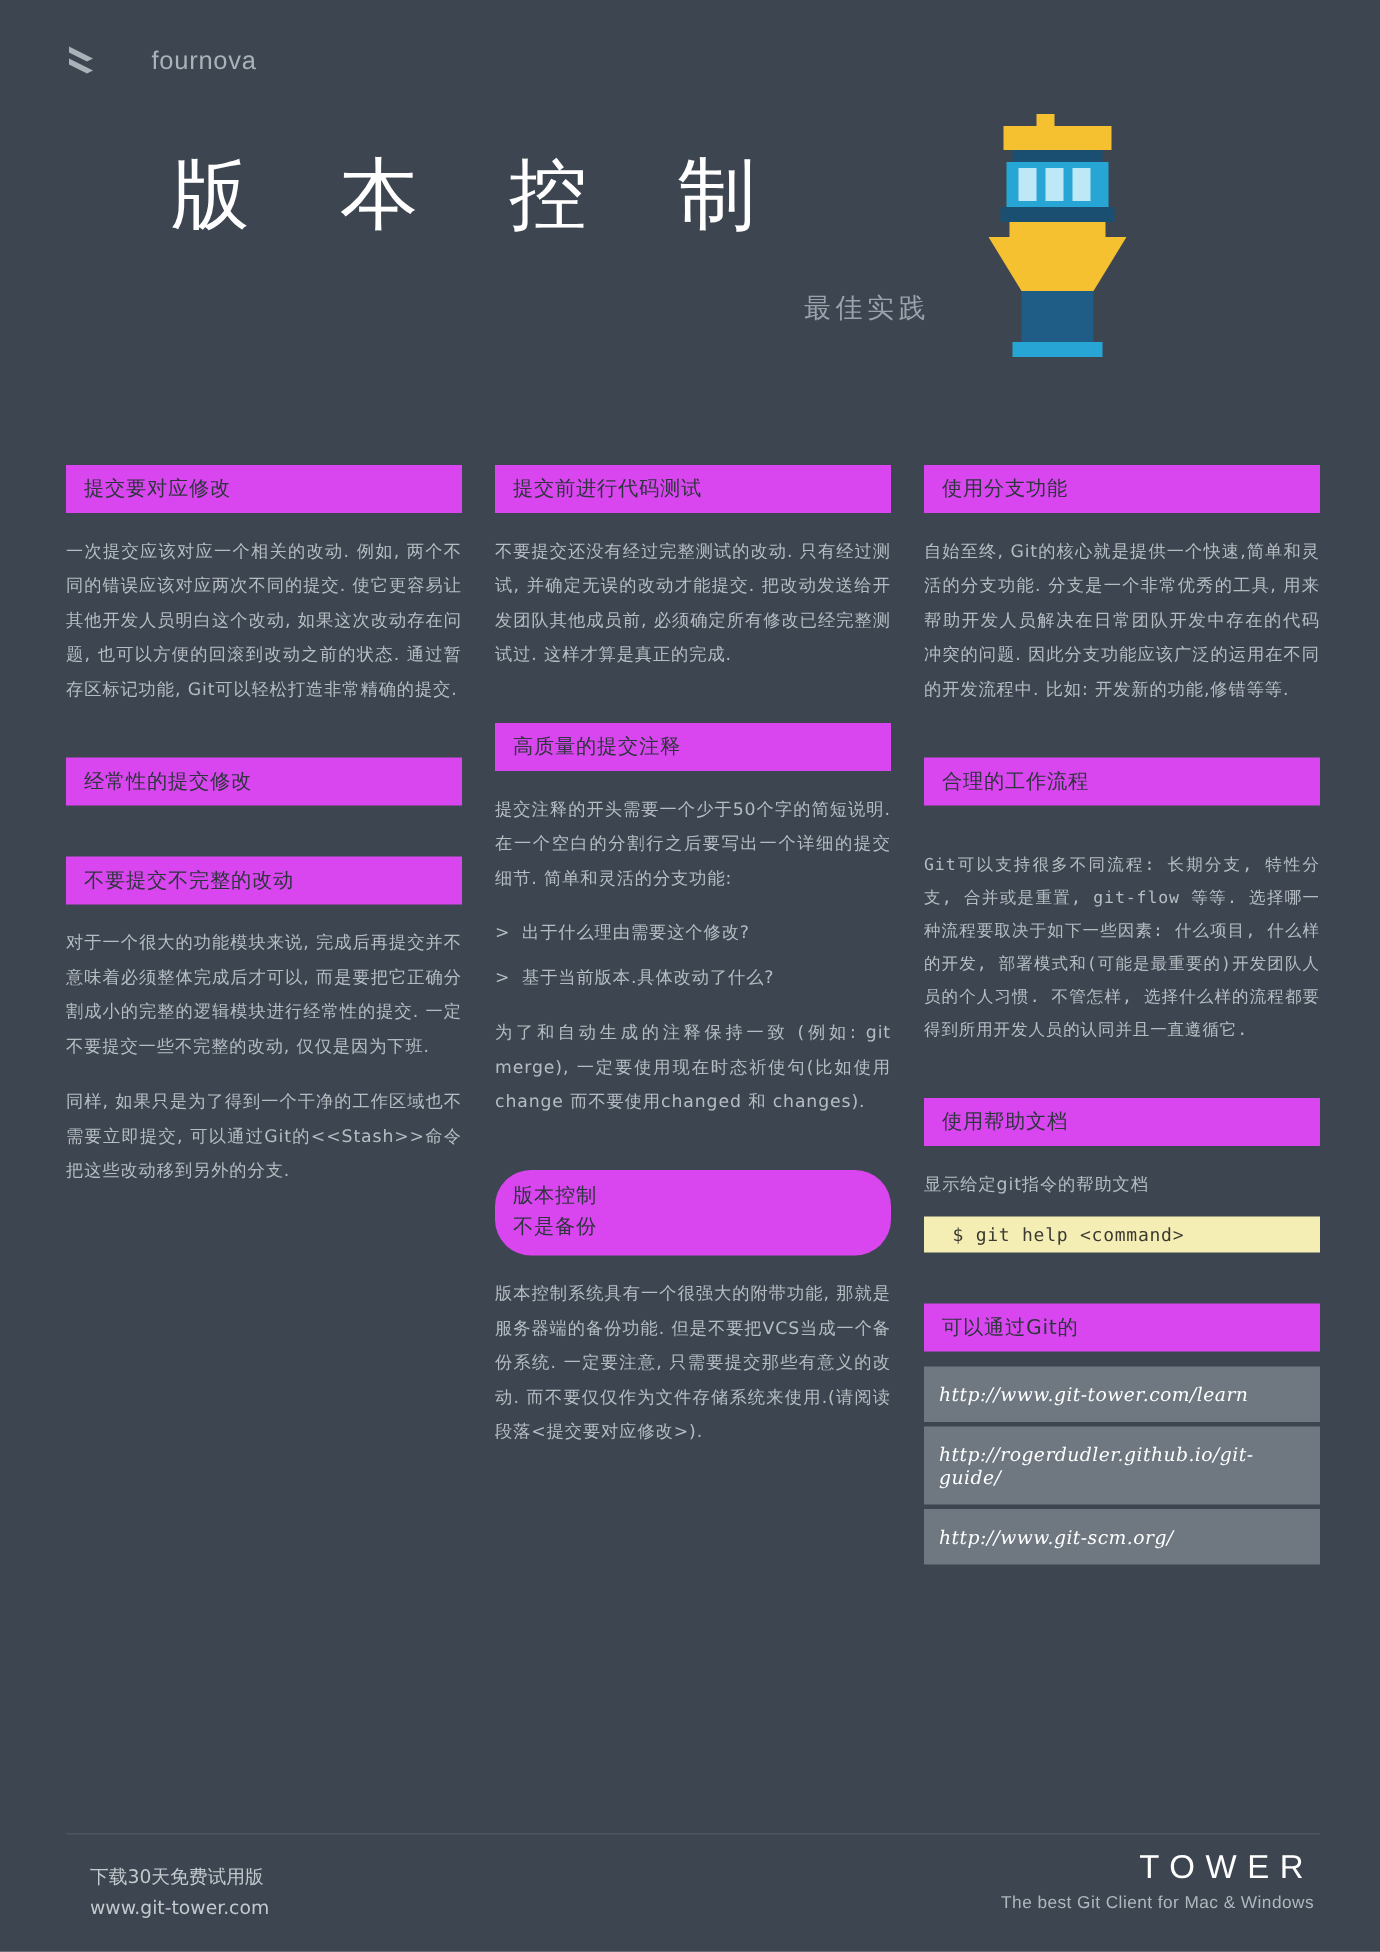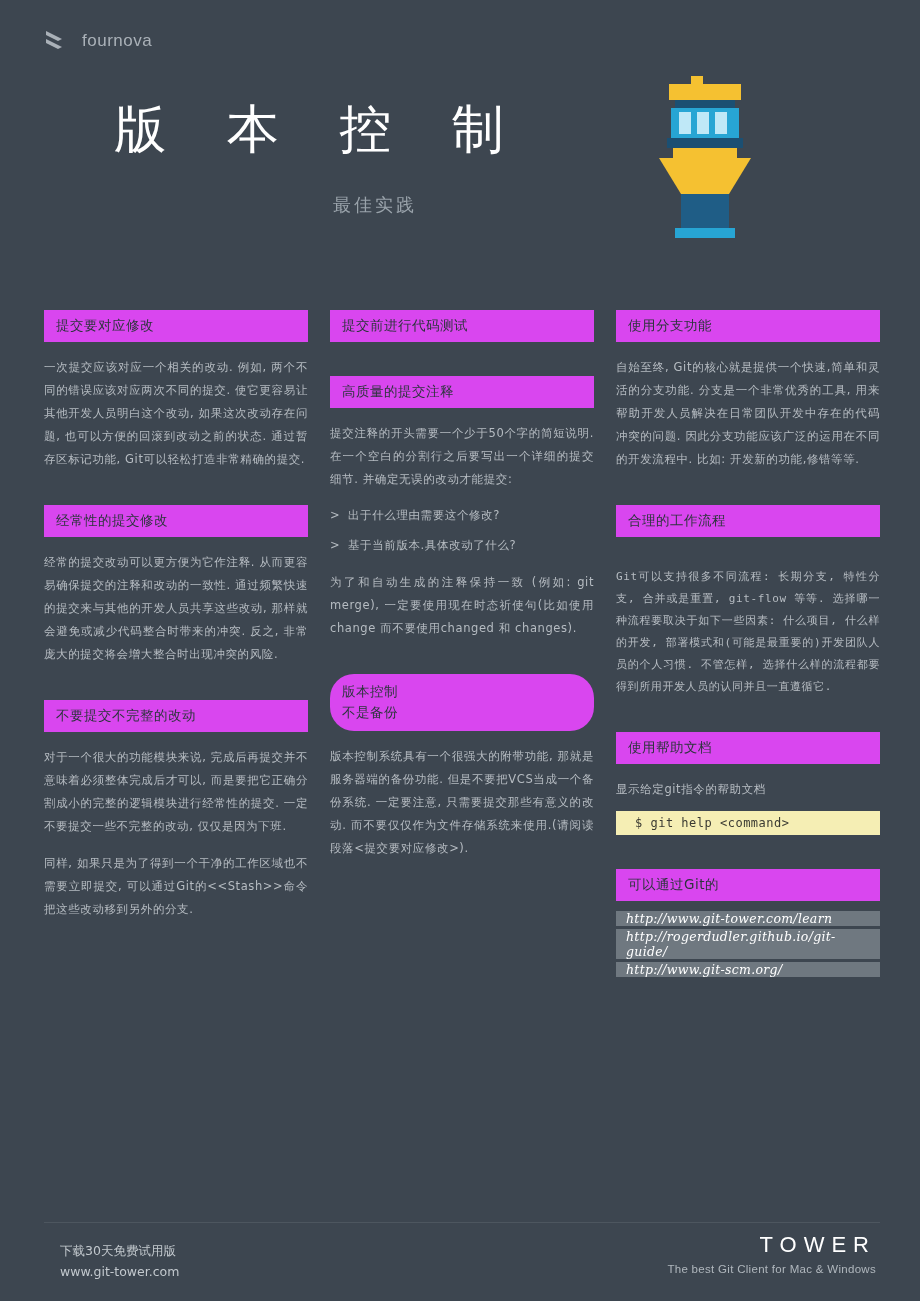--- a/index.html
+++ b/index.html
@@ -18,21 +18,21 @@
     background: #3d4650;
     color: #c9ced3;
   }
   
   .brand {
     position: absolute;
     left: 44px;
     top: 28px;
     display: flex;
     align-items: center;
-    gap: 4px;
+    gap: 23px;
   }
   .brand-mark { width: 34px; height: 26px; }
   .brand-name {
     font-size: 17px;
     color: #aab1b8;
     letter-spacing: 0.5px;
     font-family: "Liberation Sans", sans-serif;
   }
   .title-block {
     position: absolute;
@@ -50,20 +50,21 @@
     margin: 0;
     padding-left: 20px;
   }
   .poster-subtitle {
     margin-top: 28px;
     font-size: 18px;
     color: #9aa3ab;
     letter-spacing: 3px;
     padding-left: 130px;
     font-family: "DejaVu Sans", sans-serif;
+    text-align: right;
   }
   .tower-art {
     position: absolute;
     left: 645px;
     top: 72px;
     width: 130px;
     height: 180px;
   }
   
   .columns {
@@ -120,21 +121,21 @@
     letter-spacing: 0.5px;
   }
   .link-list { margin-top: 10px; }
   .link-list a {
     display: block;
     background: #6f7880;
     color: #ffffff;
     font-family: "DejaVu Serif", serif;
     font-style: italic;
     font-size: 12.5px;
-    padding: 0 10px;
+    padding: 11px 10px;
     margin-bottom: 3px;
     text-decoration: none;
     letter-spacing: 0.3px;
   }
   .gitline { font-family: "DejaVu Sans Mono", monospace; }
   
   .footer-rule {
     position: absolute;
     left: 44px;
     top: 1222px;
@@ -215,45 +216,45 @@
 
       <div class="card">
         <div class="card-head">提交要对应修改</div>
         <div class="card-body">
           <p>一次提交应该对应一个相关的改动. 例如, 两个不同的错误应该对应两次不同的提交. 使它更容易让其他开发人员明白这个改动, 如果这次改动存在问题, 也可以方便的回滚到改动之前的状态. 通过暂存区标记功能, Git可以轻松打造非常精确的提交.</p>
         </div>
       </div>
 
       <div class="card">
         <div class="card-head">经常性的提交修改</div>
-        <div class="card-body">
-          <p>经常的提交改动可以更方便为它作注释. 从而更容易确保提交的注释和改动的一致性. 通过频繁快速的提交来与其他的开发人员共享这些改动, 那样就会避免或减少代码整合时带来的冲突. 反之, 非常庞大的提交将会增大整合时出现冲突的风险.</p>
-        </div>
       </div>
 
       <div class="card">
         <div class="card-head">不要提交不完整的改动</div>
         <div class="card-body">
           <p>对于一个很大的功能模块来说, 完成后再提交并不意味着必须整体完成后才可以, 而是要把它正确分割成小的完整的逻辑模块进行经常性的提交. 一定不要提交一些不完整的改动, 仅仅是因为下班.</p>
           <p>同样, 如果只是为了得到一个干净的工作区域也不需要立即提交, 可以通过Git的&lt;&lt;Stash&gt;&gt;命令把这些改动移到另外的分支.</p>
         </div>
       </div>
 
     </div>
 
     <div class="col">
 
       <div class="card">
         <div class="card-head">提交前进行代码测试</div>
+        <div class="card-body">
+          <p>不要提交还没有经过完整测试的改动. 只有经过测试, 并确定无误的改动才能提交. 把改动发送给开发团队其他成员前, 必须确定所有修改已经完整测试过. 这样才算是真正的完成.</p>
+        </div>
       </div>
 
       <div class="card">
         <div class="card-head">高质量的提交注释</div>
         <div class="card-body">
-          <p>提交注释的开头需要一个少于50个字的简短说明. 在一个空白的分割行之后要写出一个详细的提交细节. 并确定无误的改动才能提交:</p>
+          <p>提交注释的开头需要一个少于50个字的简短说明. 在一个空白的分割行之后要写出一个详细的提交细节. 简单和灵活的分支功能:</p>
           <ul class="qlist">
             <li>
               <span class="chev">&gt;</span>
               <span>出于什么理由需要这个修改?</span>
             </li>
             <li>
               <span class="chev">&gt;</span>
               <span>基于当前版本.具体改动了什么?</span>
             </li>
           </ul>

